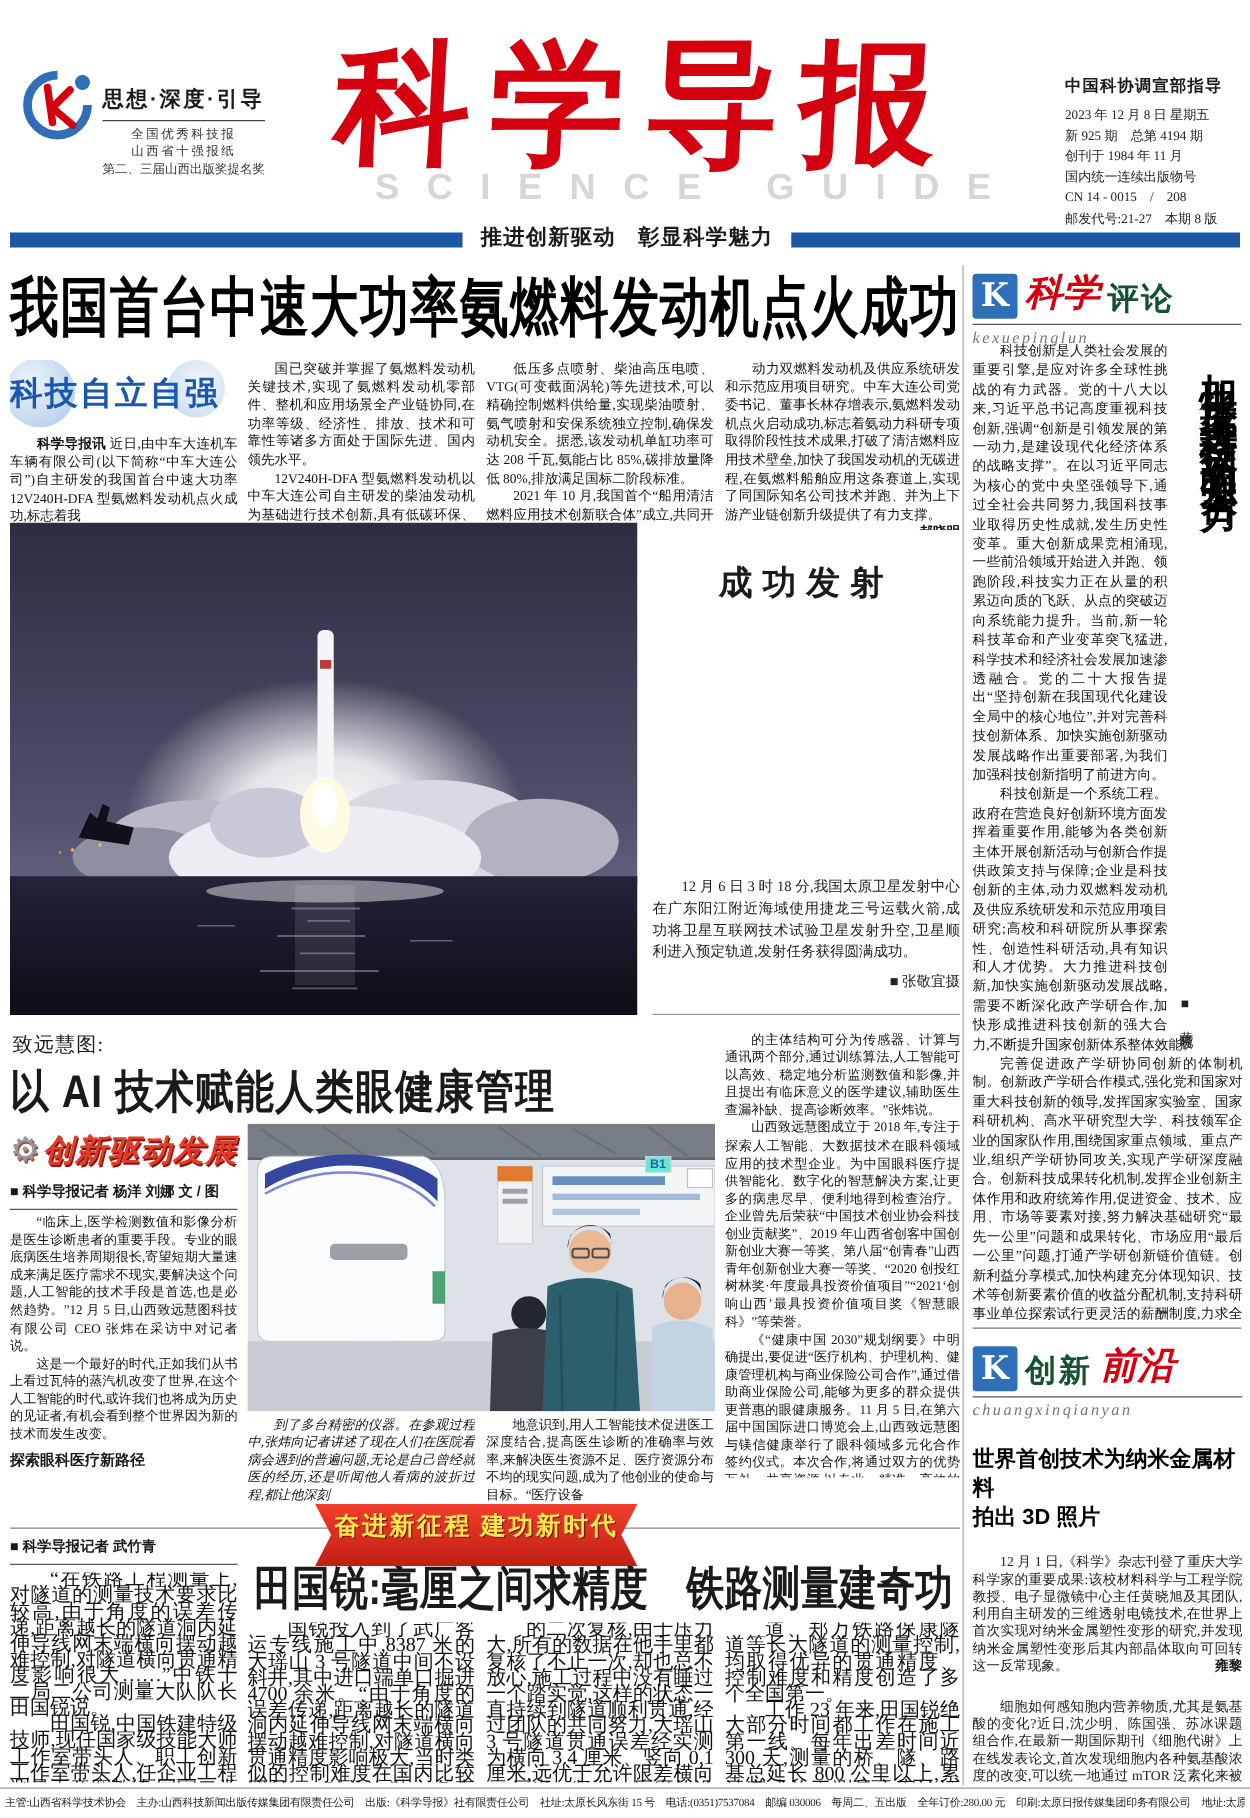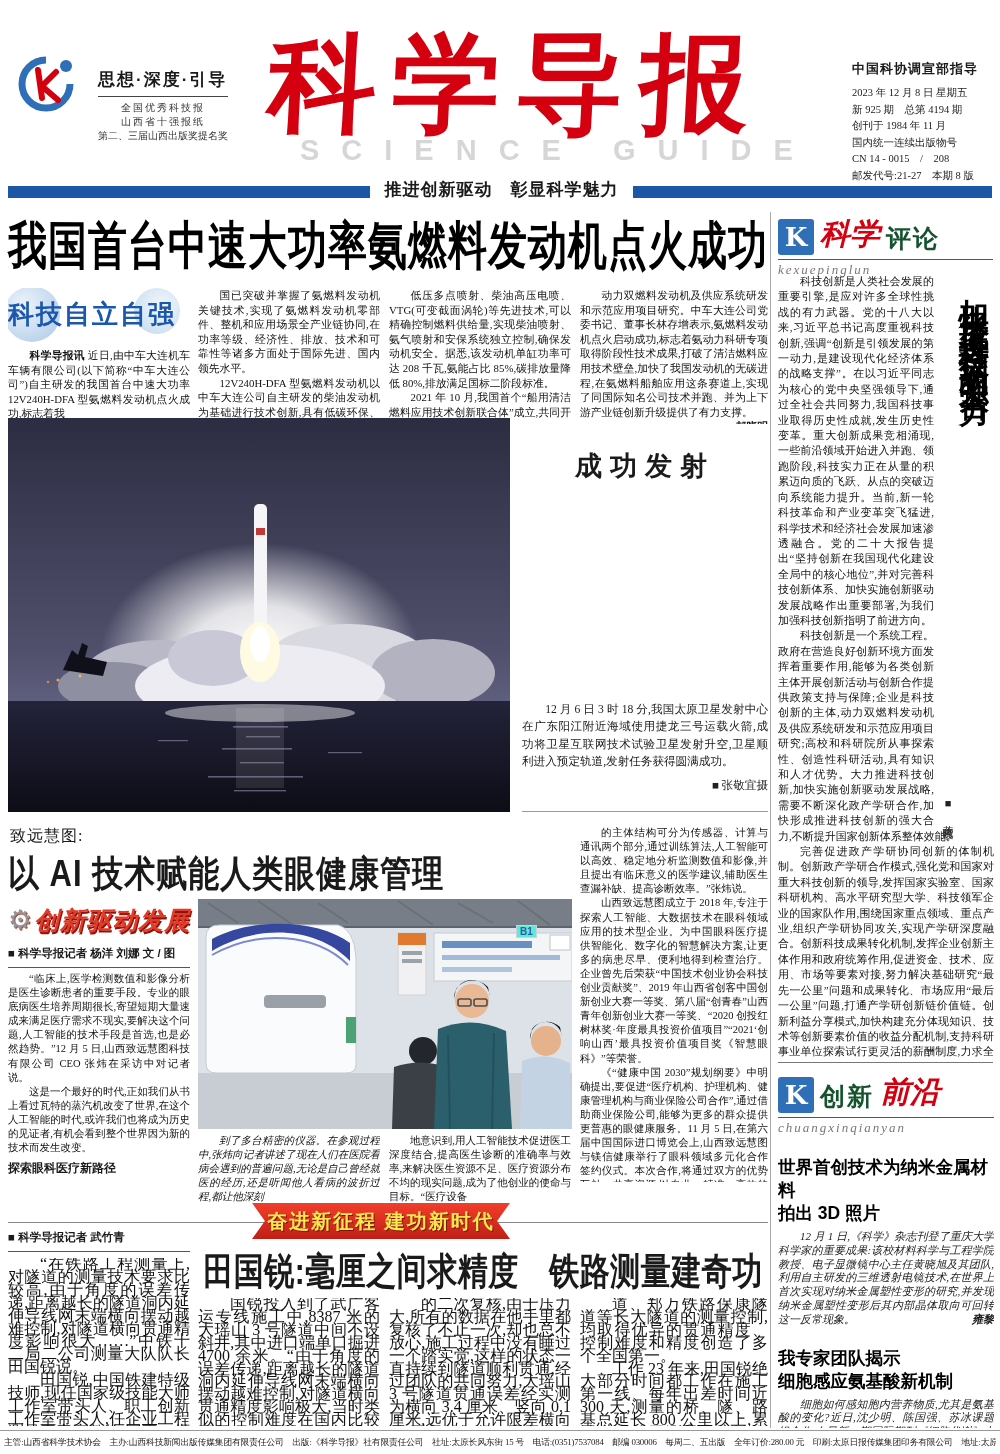--- a/index.html
+++ b/index.html
@@ -1,21 +1,21 @@
 <!DOCTYPE html>
 <html><head>
 <meta charset="utf-8">
 <style>
   * { margin:0; padding:0; box-sizing:border-box; }
   html,body { background:#e9e9e9; }
   .page { position:relative; width:1000px; height:1454px; margin:0 auto; background:#ffffff; overflow:hidden;
           font-family:"Liberation Serif","DejaVu Serif",serif; color:#1a1a1a; }
 
   
-  .brand-left { position:absolute; left:18px; top:56px; width:235px; display:flex; gap:24px; }
+  .brand-left { position:absolute; left:18px; top:56px; width:235px; display:flex; gap:8px; }
   .brand-icon { width:56px; height:56px; flex:0 0 56px; }
   .brand-txt { padding-top:12px; }
   .slogan { font-family:"Liberation Sans",sans-serif; font-weight:bold; font-size:17px; letter-spacing:2px;
             border-bottom:1px solid #444; padding-bottom:5px; margin-bottom:4px; white-space:nowrap; }
   .honor { font-size:10px; color:#333; text-align:center; letter-spacing:2px; line-height:14px; white-space:nowrap; }
   .honor.h3 { letter-spacing:0; }
 
   .mast-en { position:absolute; left:300px; top:134px; width:430px; font-family:"Liberation Sans",sans-serif;
              font-weight:bold; font-size:29px; color:#d6d6d6; letter-spacing:22px; white-space:nowrap; z-index:1; }
   .mast-title { position:absolute; left:246px; top:8px; width:525px; text-align:center; z-index:2;
@@ -76,21 +76,21 @@
   .vert-box { float:right; width:54px; height:548px; position:relative; margin-left:6px; }
   .vert-title { position:absolute; right:0; top:0; writing-mode:vertical-rl; font-family:"Liberation Sans",sans-serif;
                 font-weight:900; font-size:30px; letter-spacing:7px; color:#000; }
   .vert-author { position:absolute; left:0; bottom:0; writing-mode:vertical-rl; font-size:11px; color:#222; letter-spacing:2px; }
 
   
   .hr-f { position:absolute; left:778px; top:1062px; width:215px; height:1px; background:#777; }
   #frontier { position:absolute; left:778px; top:1072px; width:216px; height:356px; overflow:hidden; }
   .f-title { font-family:"Liberation Sans",sans-serif; font-weight:bold; font-size:17.5px; line-height:23px;
              margin-top:20px; color:#000; }
-  #frontier p { font-size:11px; line-height:13.8px; text-indent:2em; text-align:justify; margin-top:5px;font-style:italic; }
+  #frontier p { font-size:11px; line-height:13.8px; text-indent:2em; text-align:justify; margin-top:19px; }
 
   
   .kicker { position:absolute; left:10px; top:826px; font-size:16px; letter-spacing:1px; }
   .headline2 { position:absolute; left:8px; top:849px; font-family:"Liberation Sans",sans-serif; font-weight:900;
                font-size:31px; letter-spacing:1px; transform:scaleY(1.18); transform-origin:left top; white-space:nowrap; }
   .badge2 { position:absolute; left:8px; top:899px; width:184px; height:42px; display:flex; align-items:center; gap:2px; }
   .gear { font-size:27px; color:#8f98a2; text-shadow:1px 1px 0 #c2431f; }
   .badge2-txt { font-family:"Liberation Sans",sans-serif; font-weight:900; font-style:italic; font-size:25px;
                 color:#e23c28; letter-spacing:1px; text-shadow:1px 1.5px 0 #8c1410; white-space:nowrap; }
   .byline { font-family:"Liberation Sans",sans-serif; font-weight:bold; font-size:11.5px;
@@ -101,23 +101,23 @@
   .subhead { font-family:"Liberation Sans",sans-serif; font-weight:bold; font-size:12px; margin:5px 0 3px; }
   .photo2 { position:absolute; left:198px; top:899px; width:374px; height:230px; }
   .photo2 .sign { position:absolute; left:318px; top:26px; font-family:"Liberation Sans",sans-serif; font-weight:bold;
                   font-size:10px; color:#2a5fa8; background:#5eead4; padding:0 3px; border:1px solid #cbd3da; }
   #ai2 { left:198px; top:1134px; width:182px; height:86px;font-style:italic; }
   #ai3 { left:389px; top:1134px; width:182px; height:86px; }
   #ai4 { left:580px; top:826px; width:188px; height:356px; }
 
   
   .sep-line { position:absolute; left:8px; top:1222px; width:760px; height:1px; background:#888; }
-  .ribbon { position:absolute; left:252px; top:1203px; width:258px; height:36px; z-index:3;
+  .ribbon { position:absolute; left:252px; top:1203px; width:258px; height:50px; z-index:3;
             background:linear-gradient(#f23e2c,#c01f16); color:#ffe94e; text-align:center; line-height:36px;
-            font-family:Liberation Sans, sans-serif; font-weight:900; font-size:20px; letter-spacing:2px;
+            font-family:Liberation Serif, serif; font-weight:900; font-size:20px; letter-spacing:2px;
             clip-path:polygon(0 0,100% 0,95% 50%,100% 100%,0 100%,5% 50%); text-shadow:1px 1px 0 #7d100a; }
   #tian-byline { position:absolute; left:8px; top:1230px; width:182px; }
   .headline3 { position:absolute; left:198px; top:1246px; width:570px; text-align:center;
                font-family:"Liberation Sans",sans-serif; font-weight:900; font-size:30px; letter-spacing:0.5px;
                transform:scaleY(1.25); transform-origin:center top; white-space:nowrap; }
   #tn1 { left:8px;  top:1258px; width:182px; height:168px; }
   #tn2 { left:198px; top:1298px; width:182px; height:128px; }
   #tn3 { left:389px; top:1298px; width:182px; height:128px; }
   #tn4 { left:580px; top:1298px; width:188px; height:128px; }
   #tn1 p, #tn2 p, #tn3 p, #tn4 p { font-size:16px; line-height:12.9px; text-indent:2em; }
@@ -264,24 +264,20 @@
       <span class="brand-red">前沿</span>
     </div>
     <div class="pinyin">chuangxinqianyan</div>
 
     <div class="f-title">
       <div>世界首创技术为纳米金属材料</div>
       <div>拍出 3D 照片</div>
     </div>
     <p><span>12 月 1 日,《科学》杂志刊登了重庆大学科学家的重要成果:该校材料科学与工程学院教授、电子显微镜中心主任黄晓旭及其团队,利用自主研发的三维透射电镜技术,在世界上首次实现对纳米金属塑性变形的研究,并发现纳米金属塑性变形后其内部晶体取向可回转这一反常现象。</span><span class="sig">雍黎</span></p>
 
-    <div class="f-title">
-      <div>我专家团队揭示</div>
-      <div>细胞感应氨基酸新机制</div>
-    </div>
     <p><span>细胞如何感知胞内营养物质,尤其是氨基酸的变化?近日,沈少明、陈国强、苏冰课题组合作,在最新一期国际期刊《细胞代谢》上在线发表论文,首次发现细胞内各种氨基酸浓度的改变,可以统一地通过 mTOR 泛素化来被细胞感知,进一步解释了 mTORC1 广泛感知所有氨基酸浓度波动的原理。</span></p>
 
   </div>
 
   <div class="kicker">致远慧图:</div>
   <div class="headline2">以 AI 技术赋能人类眼健康管理</div>
   <div class="badge2">
     <span class="gear">⚙</span>
     <span class="badge2-txt">创新驱动发展</span>
   </div>

